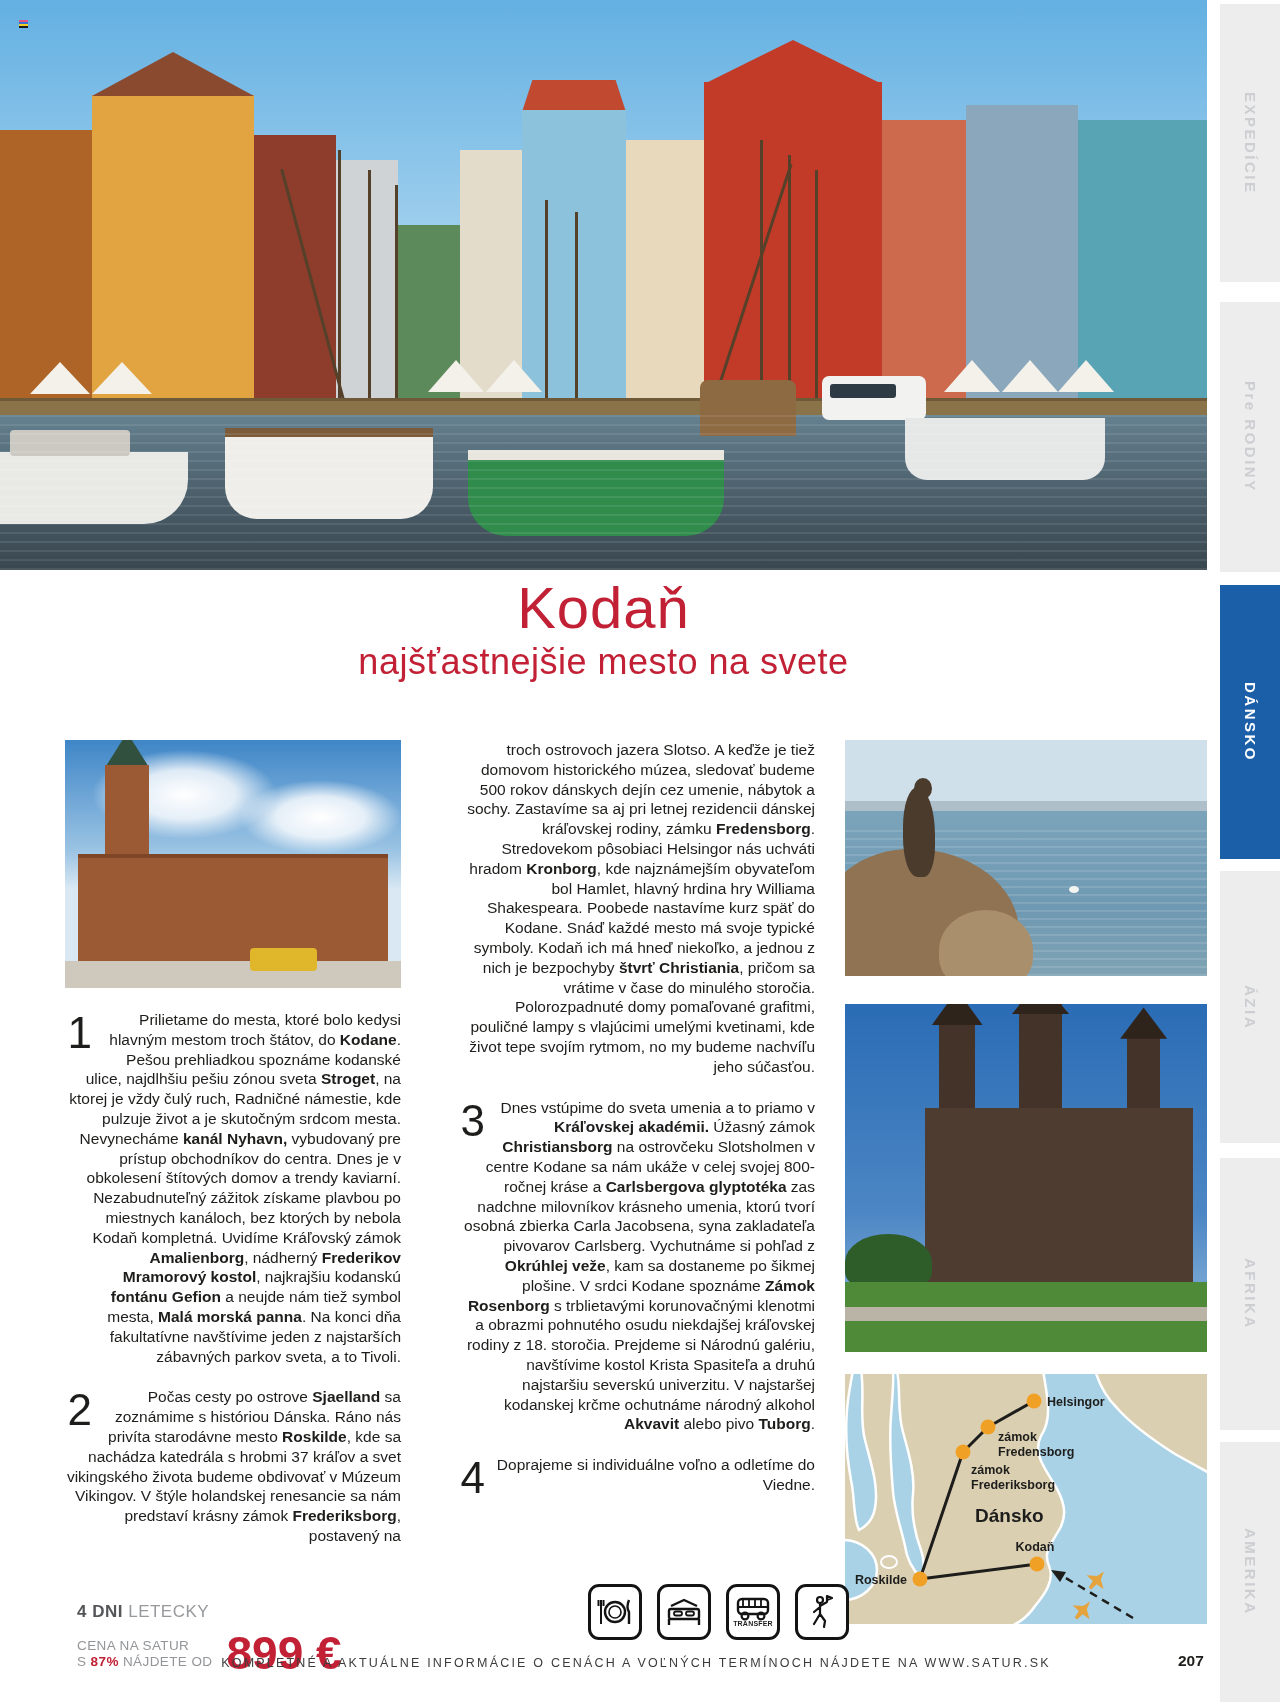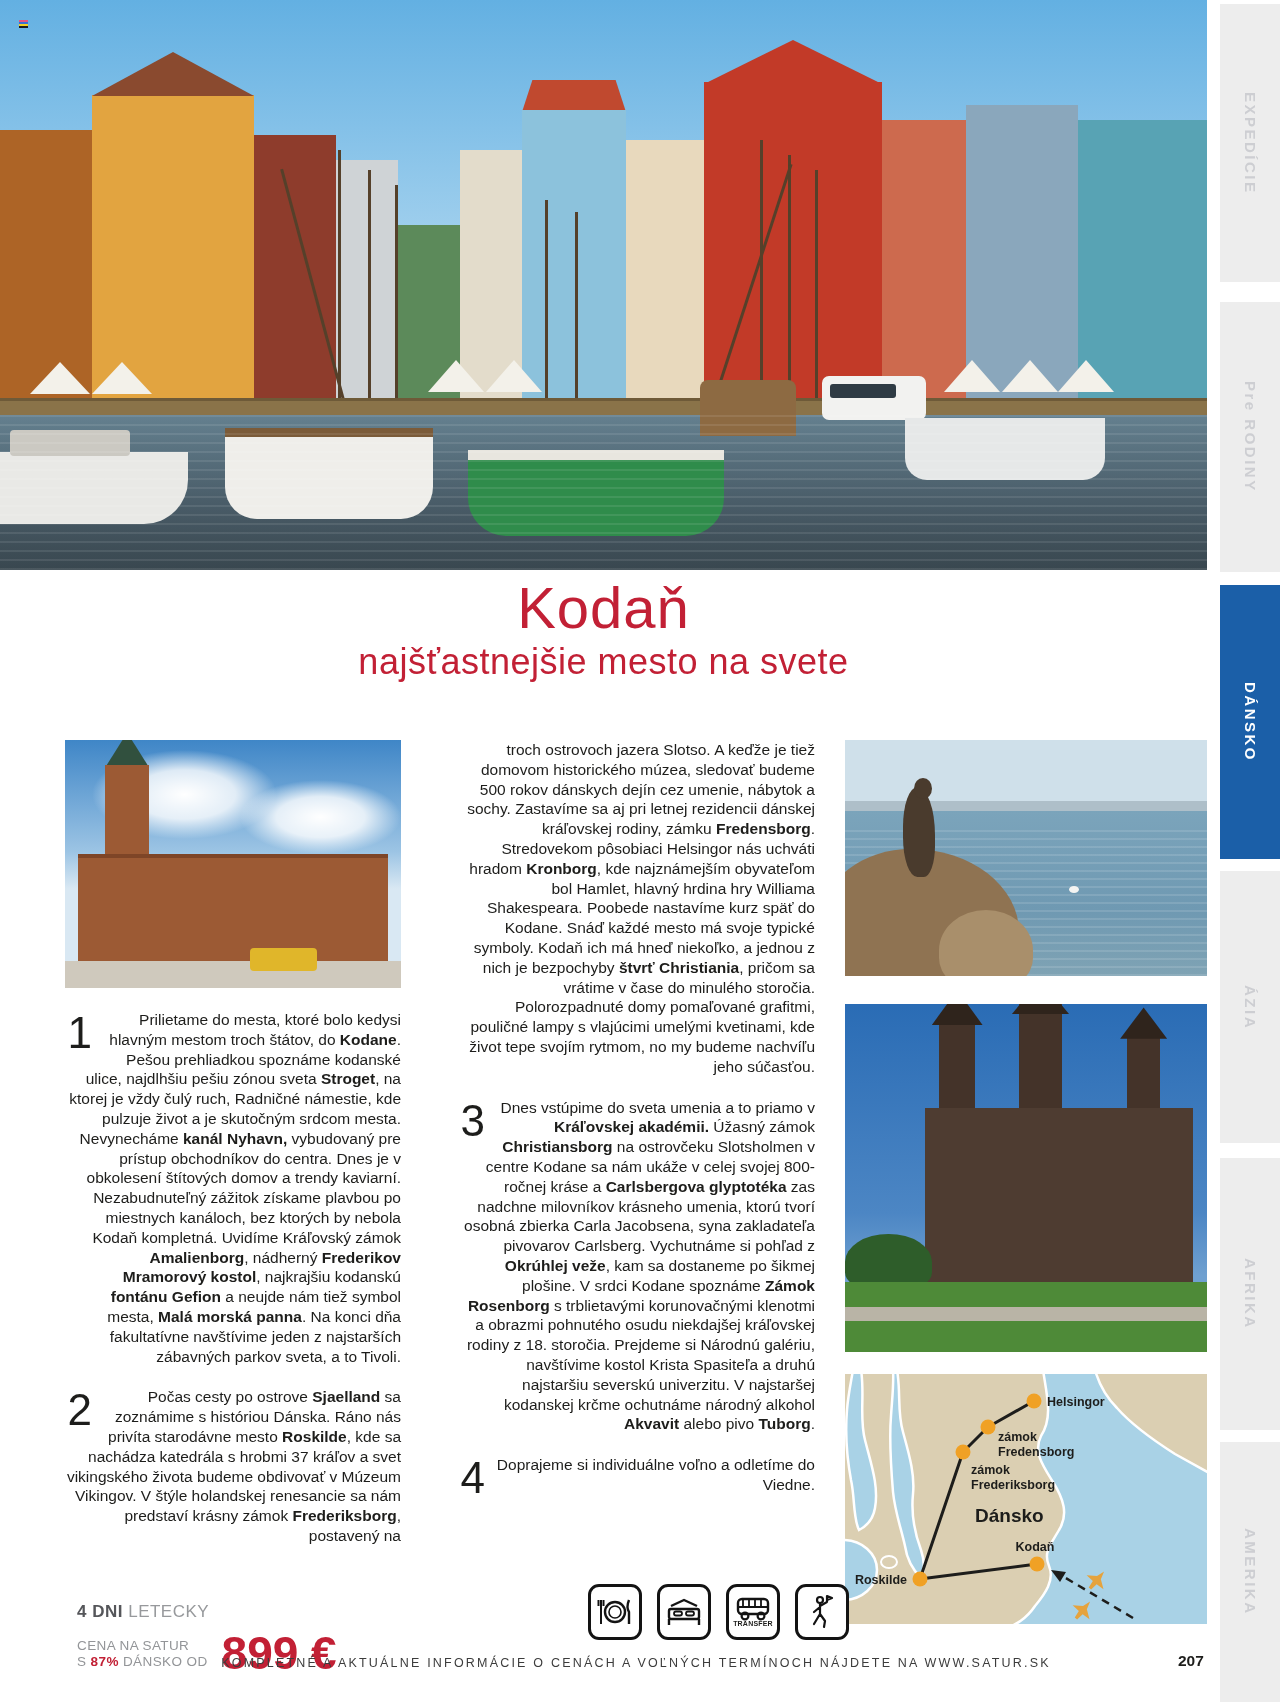--- a/index.html
+++ b/index.html
@@ -265,21 +265,21 @@
   </div>
 
   <div class="offer">
     <div class="dur">
       <span class="d1">4 DNI</span><span class="d2"> LETECKY</span>
     </div>
     <div class="pricewrap">
       <div class="plabels">
         <div><span>CENA NA SATUR</span></div>
         <div>
-          <span>S </span><span class="disc">87%</span><span> DÁNSKO OD</span>
+          <span>S </span><span class="disc">87%</span><span> NÁJDETE OD</span>
         </div>
       </div>
       <div class="bigprice">899 €</div>
     </div>
   </div>
 
   <div class="icons">
     <div class="ibox">
       <svg width="36" height="34" viewBox="0 0 36 34">
         <circle cx="18" cy="17" r="10" fill="none" stroke="#131313" stroke-width="2.4"></circle>

